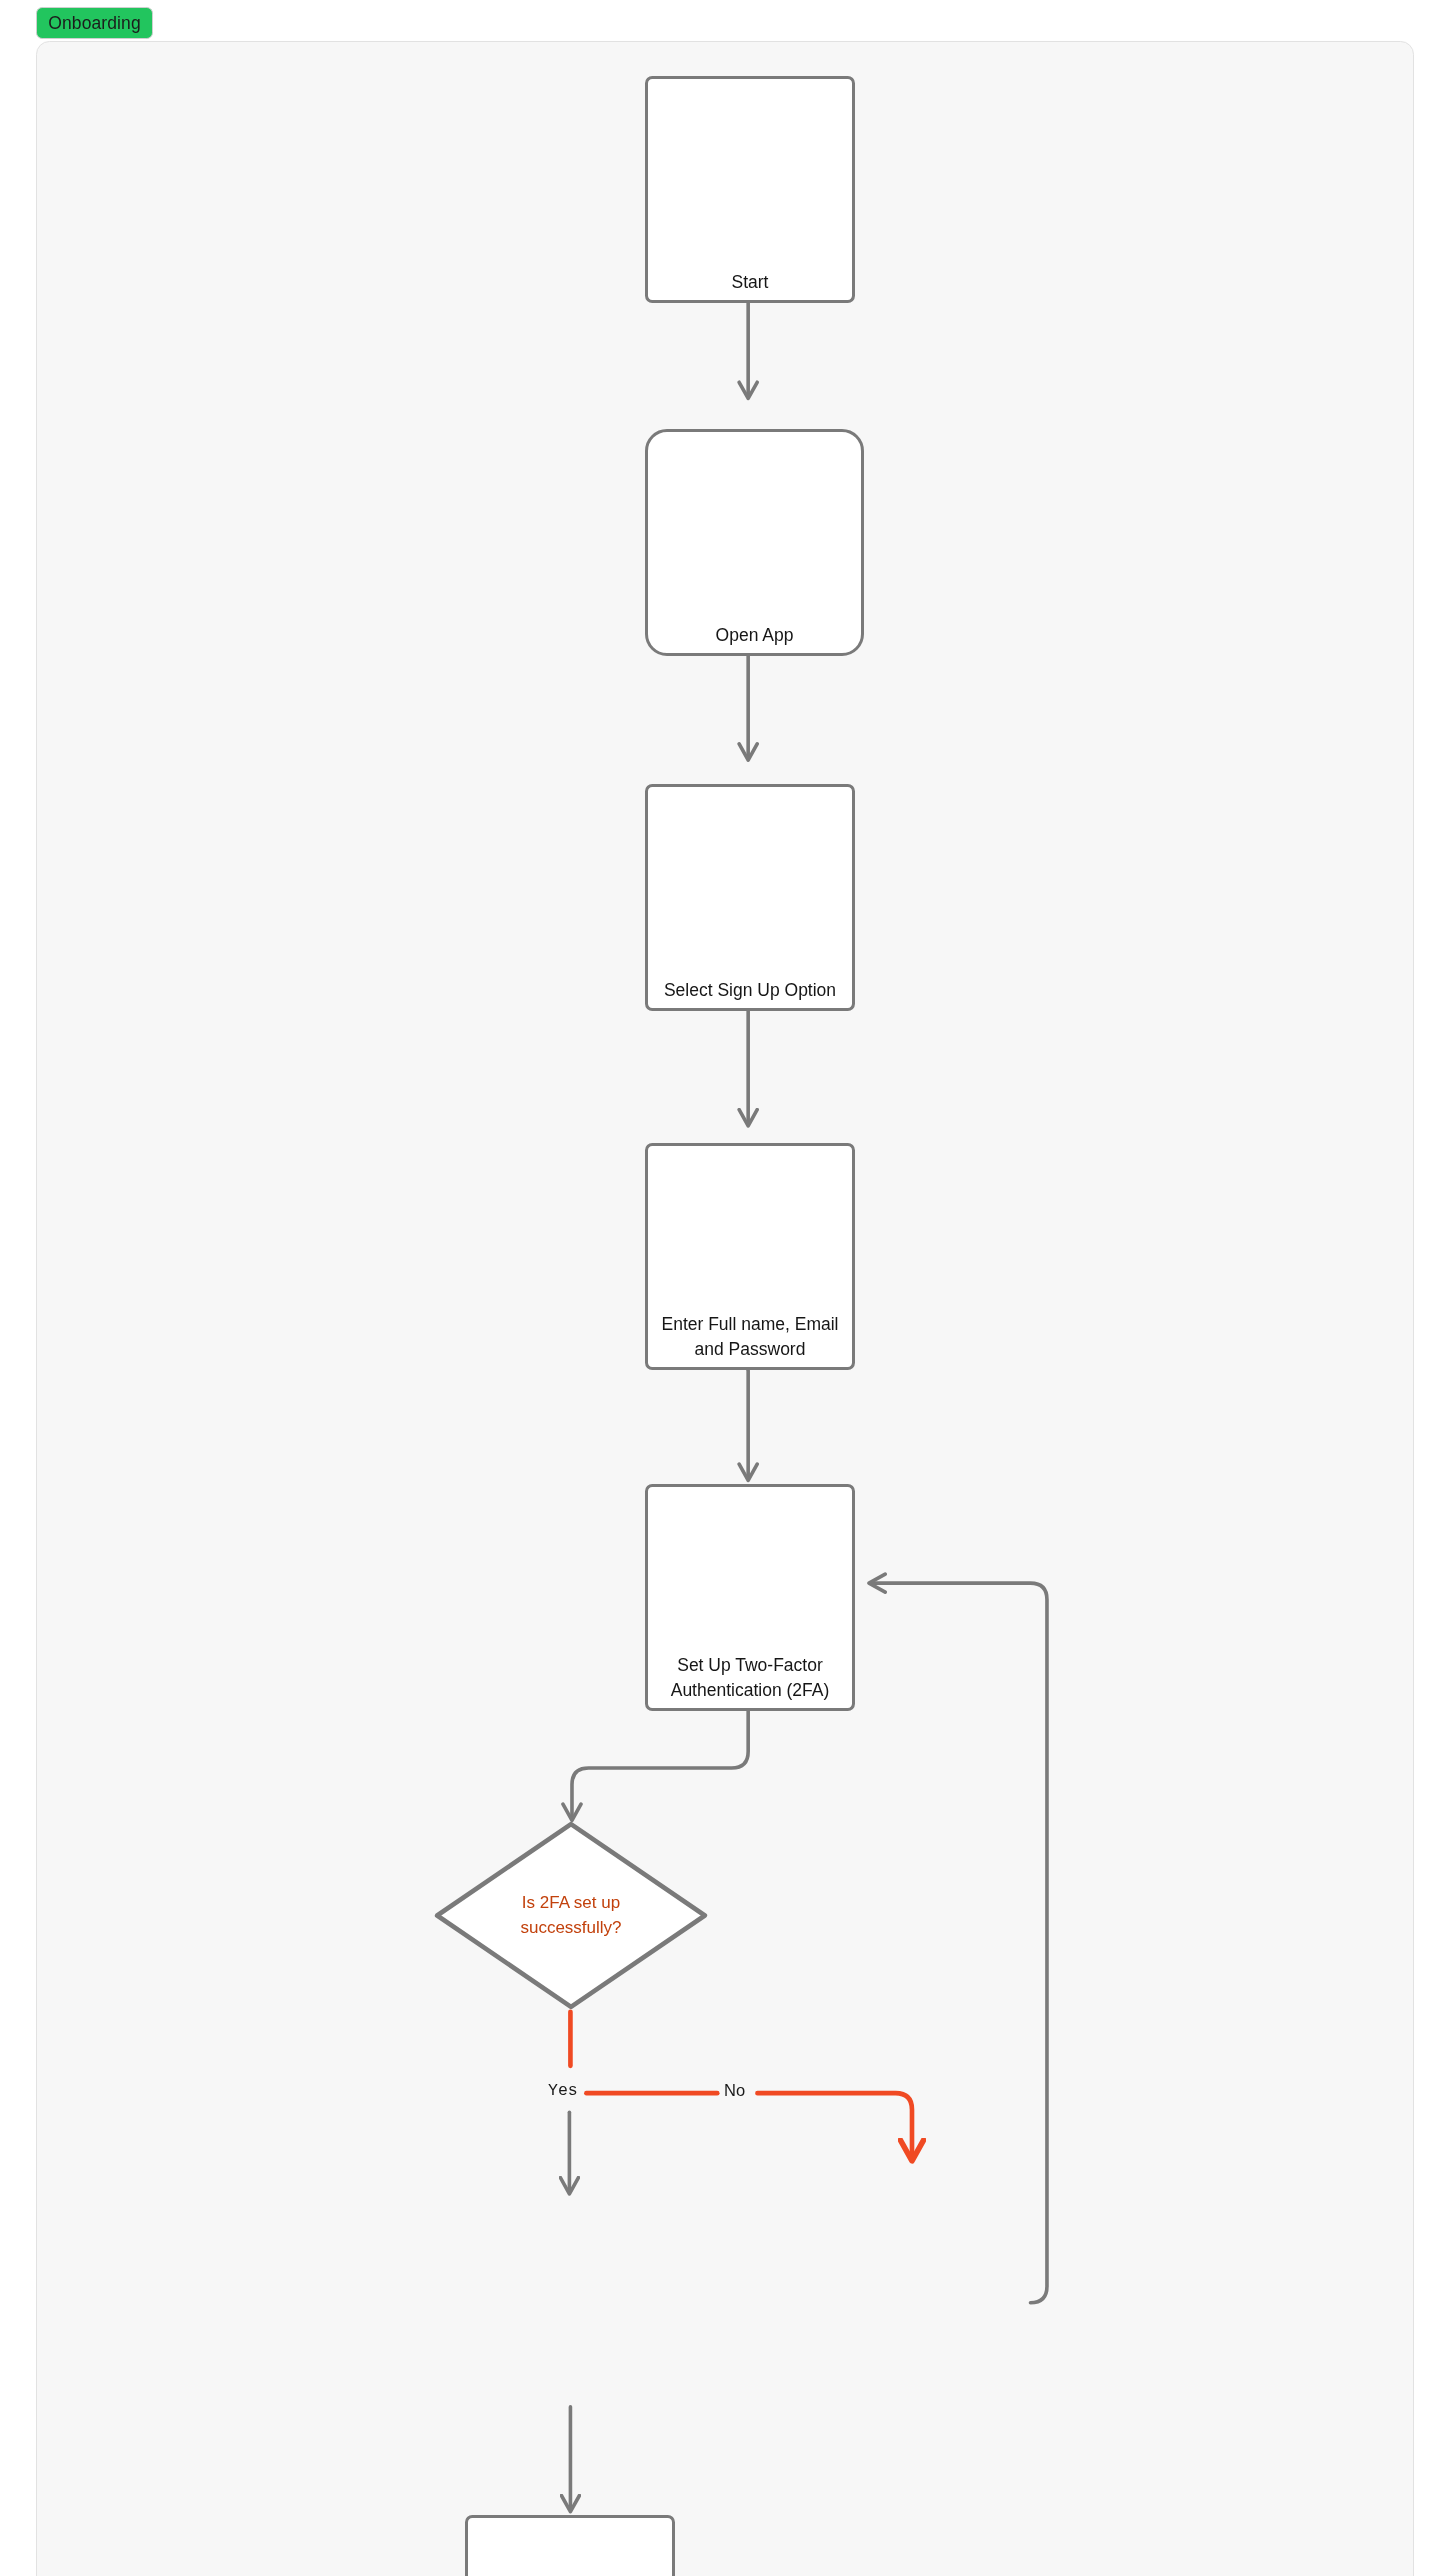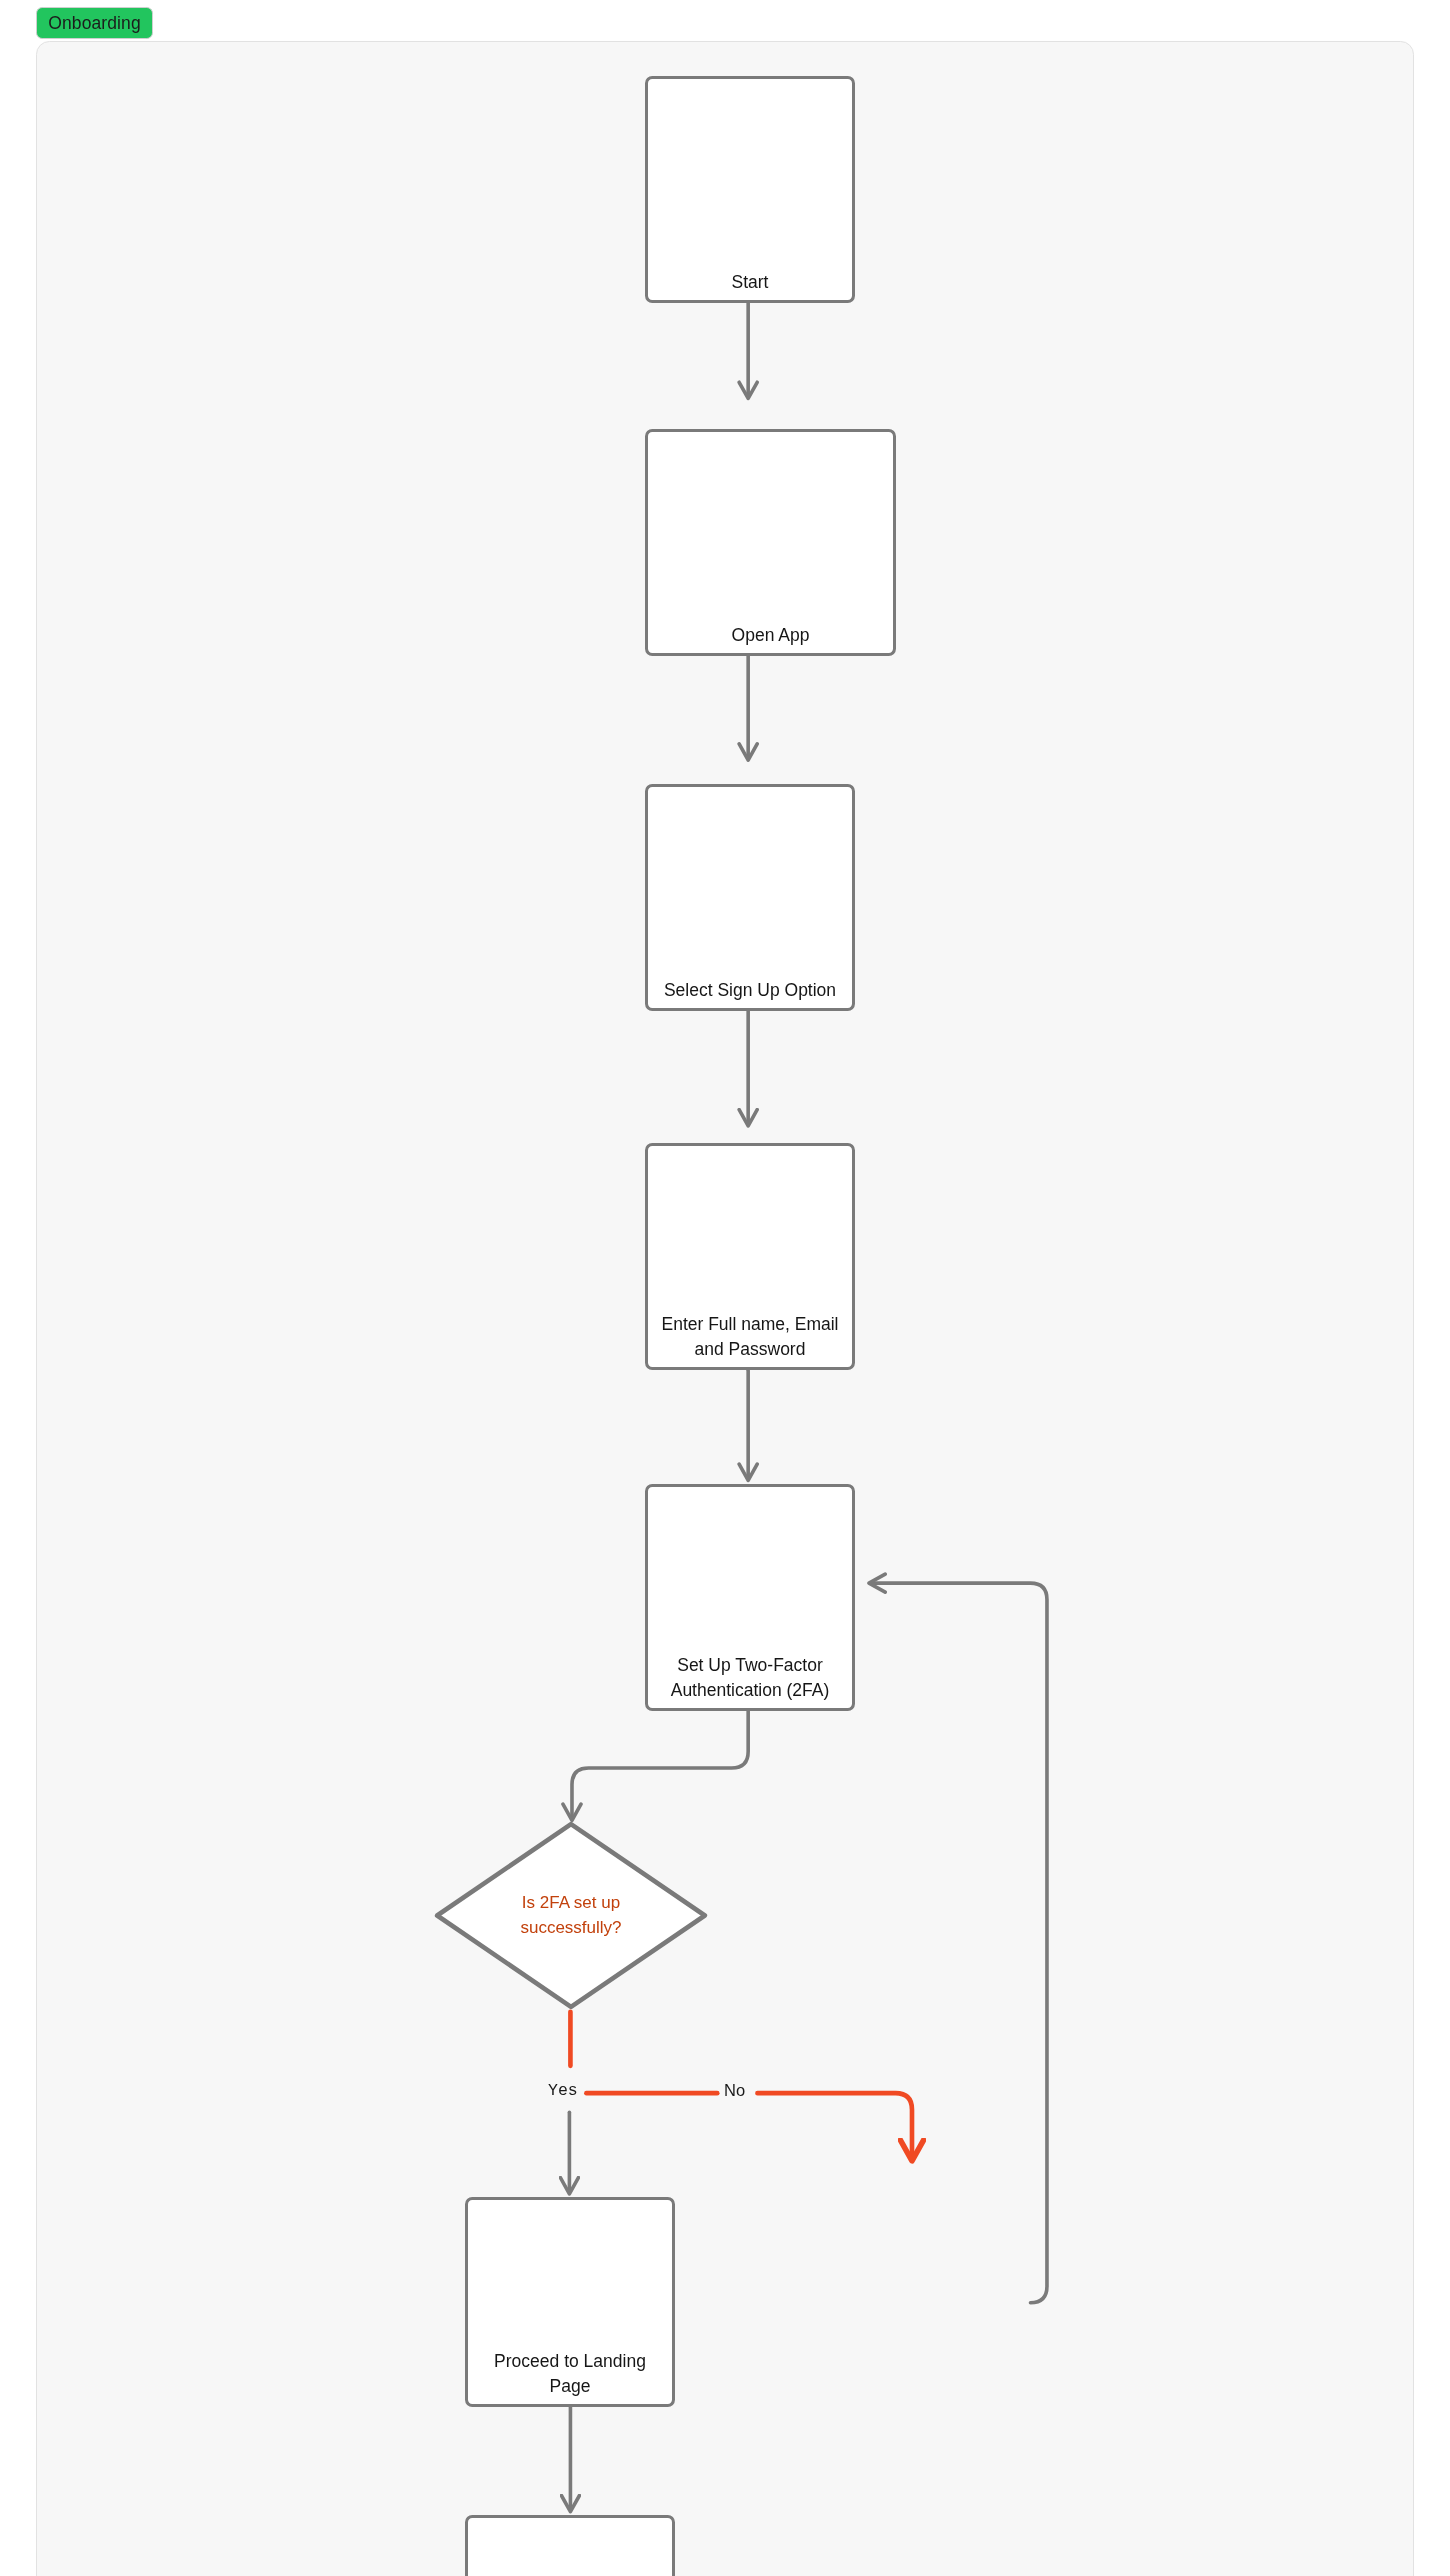--- a/index.html
+++ b/index.html
@@ -163,21 +163,21 @@
       <path d="M1107,3905 L1107,4010"></path>
       <path d="M1138,4063 L1392,4063"></path>
       <path d="M1470,4063 L1738,4063 Q1770,4063 1770,4095 L1770,4190" marker-end="url(#ah-red)"></path>
     </g>
   </svg>
 
   <div class="node" style="left:645px; top:76px; width:210px; height:227px;">
     <span class="node-label">Start</span>
   </div>
 
-  <div class="node" style="left:645px; top:429px; width:251px; height:227px;">
+  <div class="node" style="left:645px; top:429px; width:219px; height:227px;border-radius:22px;">
     <span class="node-label">Open App</span>
   </div>
 
   <div class="node" style="left:645px; top:784px; width:210px; height:227px;">
     <span class="node-label">Select Sign Up Option</span>
   </div>
 
   <div class="node" style="left:645px; top:1143px; width:210px; height:227px;">
     <span class="node-label">Enter Full name, Email
 and Password</span>
@@ -189,24 +189,20 @@
   </div>
 
   <div class="diamond-wrap" style="left:432px; top:1819px; width:278px; height:193px;">
     <svg class="diamond-shape" viewBox="0 0 540 375" preserveAspectRatio="none">
       <path d="M270,10 L530,187.5 L270,365 L10,187.5 Z" fill="#ffffff" stroke="#7a7a7a" stroke-width="9" stroke-linejoin="round"></path>
     </svg>
     <div class="diamond-text">Is 2FA set up
 successfully?</div>
   </div>
 
-  <div class="node" style="left:465px; top:2197px; width:210px; height:210px;">
-    <span class="node-label">Proceed to Landing
-Page</span>
-  </div>
 
 
   <div class="node" style="left:465px; top:2515px; width:210px; height:234px;">
     
   </div>
 
   <div class="edge-label" style="left:548px; top:2081px;font-family:Liberation Mono, monospace;">Yes</div>
   <div class="edge-label" style="left:724px; top:2081px;">No</div>
 
 </div>

